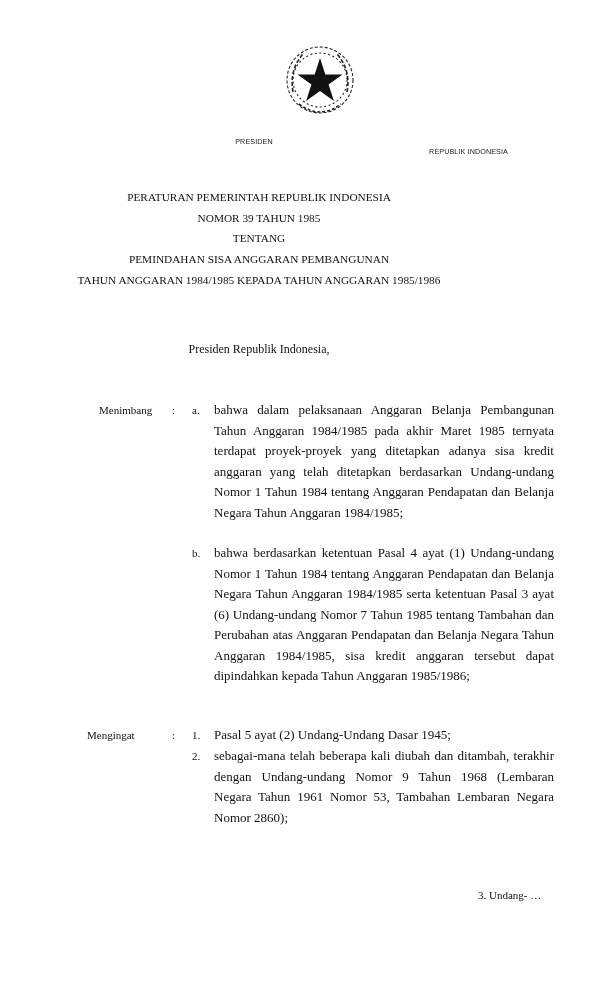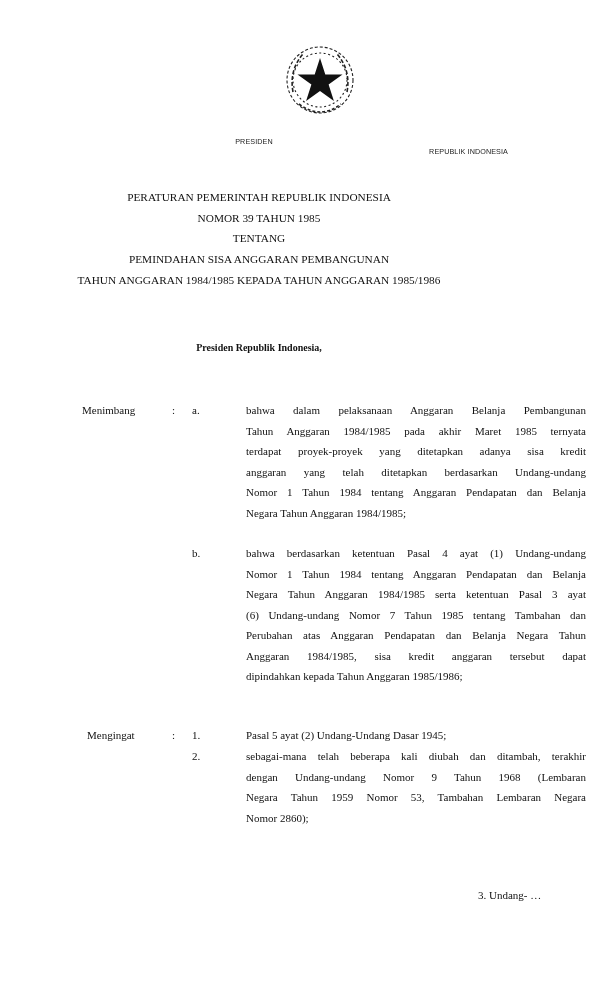--- a/index.html
+++ b/index.html
@@ -5,22 +5,22 @@
     html, body { margin: 0; padding: 0; background: #ffffff; }
     body { width: 612px; height: 1008px; position: relative; overflow: hidden;
            font-family: "Liberation Serif", serif; color: #111; }
     .emblem { position: absolute; left: 281px; top: 40px; width: 78px; height: 82px; }
     .inst { position: absolute; left: 0; width: 508px; text-align: center;
             font-family: "Liberation Sans", sans-serif; font-size: 7.2px; letter-spacing: 0.1px; color: #222; }
     .inst1 { top: 137px; }
     .inst2 { top: 147px; text-align: right; }
     .title { position: absolute; left: 0; width: 518px; text-align: center; font-size: 11.3px; }
     .line { position: absolute; font-size: 11px; line-height: 20.5px; white-space: nowrap; }
-    .just { position: absolute; left: 214px; width: 340px; font-size: 11px; line-height: 20.5px;
-            text-align: justify; text-align-last: left; margin-left: 32px; }
+    .just { position: absolute; left: 214px; width: 340px; font-size: 13px; line-height: 20.5px;
+            text-align: justify; text-align-last: left; }
     .jl { display: block; text-align: justify; text-align-last: justify; height: 20.5px; }
     .jl.last { text-align-last: left; }
   </style>
 </head>
 <body>
 
 <div class="emblem">
   <svg width="78" height="82" viewBox="0 0 78 82">
     <g fill="none" stroke="#222" stroke-width="1.1">
       <circle cx="39" cy="40" r="33" stroke-dasharray="3 2"></circle>
@@ -34,23 +34,23 @@
 </div>
 <div class="inst inst1">PRESIDEN</div>
 <div class="inst inst2">REPUBLIK INDONESIA</div>
 
 <div class="title" style="top:191px">PERATURAN PEMERINTAH REPUBLIK INDONESIA</div>
 <div class="title" style="top:212px">NOMOR 39 TAHUN 1985</div>
 <div class="title" style="top:232px">TENTANG</div>
 <div class="title" style="top:253px">PEMINDAHAN SISA ANGGARAN PEMBANGUNAN</div>
 <div class="title" style="top:274px">TAHUN ANGGARAN 1984/1985 KEPADA TAHUN ANGGARAN 1985/1986</div>
 
-<div class="title" style="top:342px; font-size:10px;font-weight:bold;">Presiden Republik Indonesia,</div>
+<div class="title" style="top:342px; font-size:12px;">Presiden Republik Indonesia,</div>
 
-<div class="line" style="left:82px; top:400px">Menimbang</div>
+<div class="line" style="left:99px; top:400px">Menimbang</div>
 <div class="line" style="left:172px; top:400px">:</div>
 <div class="line" style="left:192px; top:400px">a.</div>
 <div class="just" style="top:400px">
   <span class="jl">bahwa dalam pelaksanaan Anggaran Belanja Pembangunan</span>
   <span class="jl">Tahun Anggaran 1984/1985 pada akhir Maret 1985 ternyata</span>
   <span class="jl">terdapat proyek-proyek yang ditetapkan adanya sisa kredit</span>
   <span class="jl">anggaran yang telah ditetapkan berdasarkan Undang-undang</span>
   <span class="jl">Nomor 1 Tahun 1984 tentang Anggaran Pendapatan dan Belanja</span>
   <span class="jl last">Negara Tahun Anggaran 1984/1985;</span>
 </div>
@@ -70,17 +70,17 @@
 <div class="line" style="left:172px; top:725px">:</div>
 <div class="line" style="left:192px; top:725px">1.</div>
 <div class="just" style="top:725px">
   <span class="jl last">Pasal 5 ayat (2) Undang-Undang Dasar 1945;</span>
 </div>
 
 <div class="line" style="left:192px; top:746px">2.</div>
 <div class="just" style="top:746px">
   <span class="jl">sebagai-mana telah beberapa kali diubah dan ditambah, terakhir</span>
   <span class="jl">dengan Undang-undang  Nomor 9 Tahun 1968 (Lembaran</span>
-  <span class="jl">Negara Tahun 1959 Nomor 53, Tambahan Lembaran Negara</span>
+  <span class="jl">Negara Tahun 1961 Nomor 53, Tambahan Lembaran Negara</span>
   <span class="jl last">Nomor 2860);</span>
 </div>
 
 <div class="line" style="left:478px; top:885px">3. Undang- …</div>
 
 </body></html>

